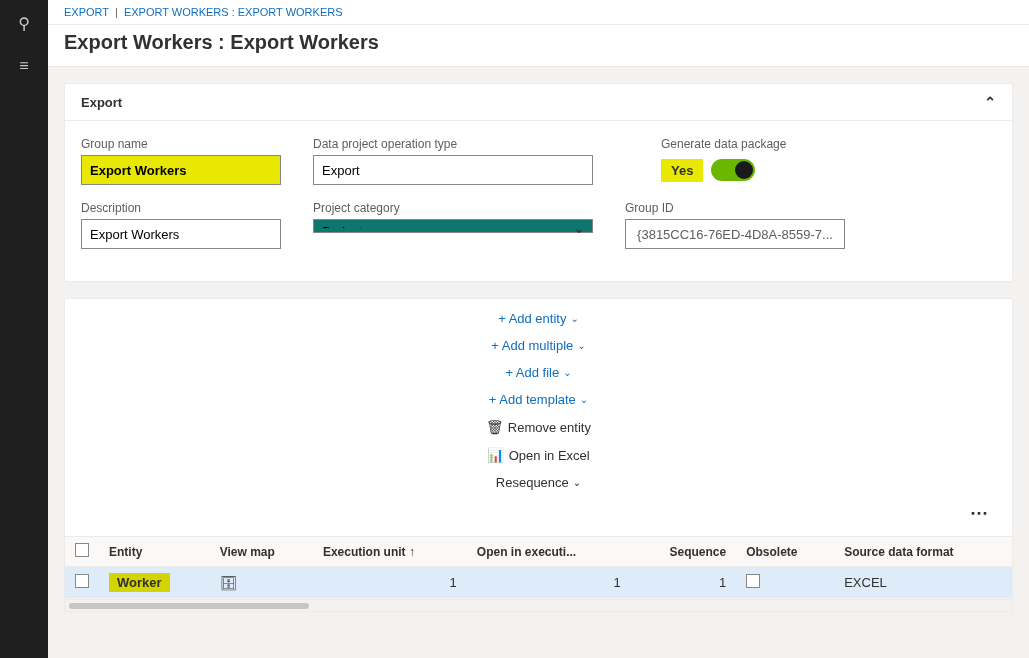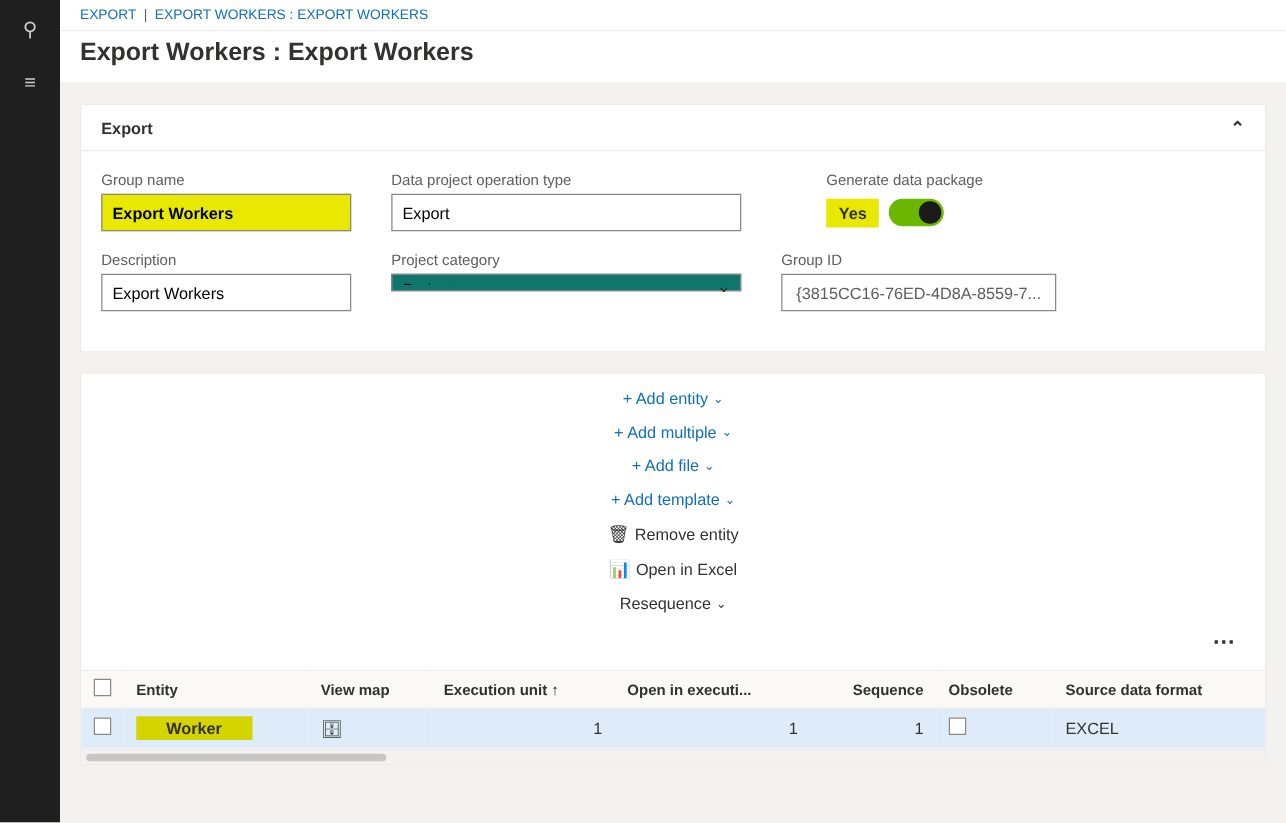--- a/index.html
+++ b/index.html
@@ -288,21 +288,21 @@
       font-size: 13px;
     }
     .entity-table td.numeric {
       text-align: right;
     }
     .entity-table tr.selected {
       background: #deecf9;
     }
     .entity-name-cell {
       background: #d4d400;
-      padding: 2px 24px;
+      padding: 2px 8px;
       font-weight: 600;
       display: inline-block;
       color: #323130;
     }
     .checkbox-cell {
       width: 24px;
       text-align: center;
     }
     .row-checkbox {
       width: 14px;

